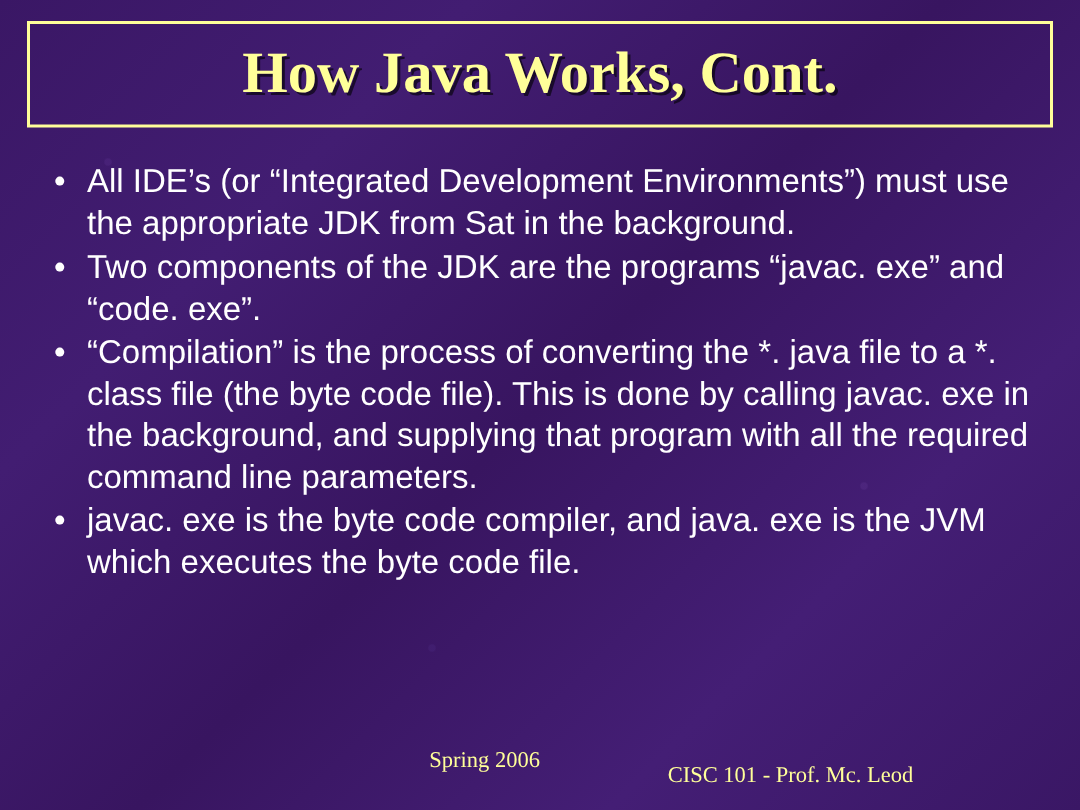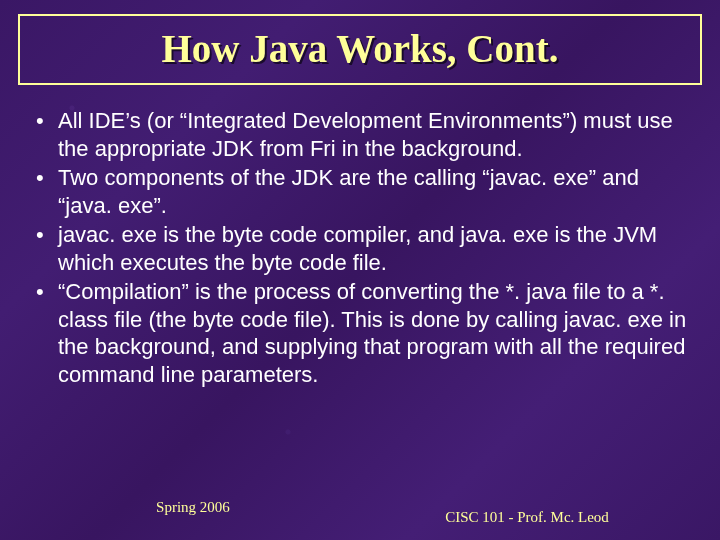--- a/index.html
+++ b/index.html
@@ -58,35 +58,35 @@
     left: 0;
     right: 0;
     display: flex;
     justify-content: space-between;
     padding: 0 26px;
     font-family: "Times New Roman", Times, serif;
     font-size: 15px;
     color: #ffff99;
   }
   .footer .center { text-align: center; flex: 1; margin-top: 10px; }
-  .footer .left { text-align: center; flex: 1; font-family: Liberation Serif, serif; }
+  .footer .left { text-align: right; flex: 1; font-family: Liberation Serif, serif; }
   .footer .right { text-align: right; flex: 1; }
 </style>
 </head>
 <body>
 
 <div class="title-box">
   <div class="title">How Java Works, Cont.</div>
 </div>
 
 <div class="content">
   <ul>
-    <li>All IDE’s (or “Integrated Development Environments”) must use the appropriate JDK from Fri in the background.</li>
-    <li>Two components of the JDK are the calling “javac. exe” and “java. exe”.</li>
+    <li>All IDE’s (or “Integrated Development Environments”) must use the appropriate JDK from Sat in the background.</li>
+    <li>Two components of the JDK are the programs “javac. exe” and “code. exe”.</li>
+    <li>“Compilation” is the process of converting the *. java file to a *. class file (the byte code file).  This is done by calling javac. exe in the background, and supplying that program with all the required command line parameters.</li>
     <li>javac. exe is the byte code compiler, and java. exe is the JVM which executes the byte code file.</li>
-    <li>“Compilation” is the process of converting the *. java file to a *. class file (the byte code file).  This is done by calling javac. exe in the background, and supplying that program with all the required command line parameters.</li>
   </ul>
 </div>
 
 <div class="footer">
   <div class="left">Spring 2006</div>
   <div class="center">CISC 101 - Prof. Mc. Leod</div>
 </div>
 
 </body></html>

